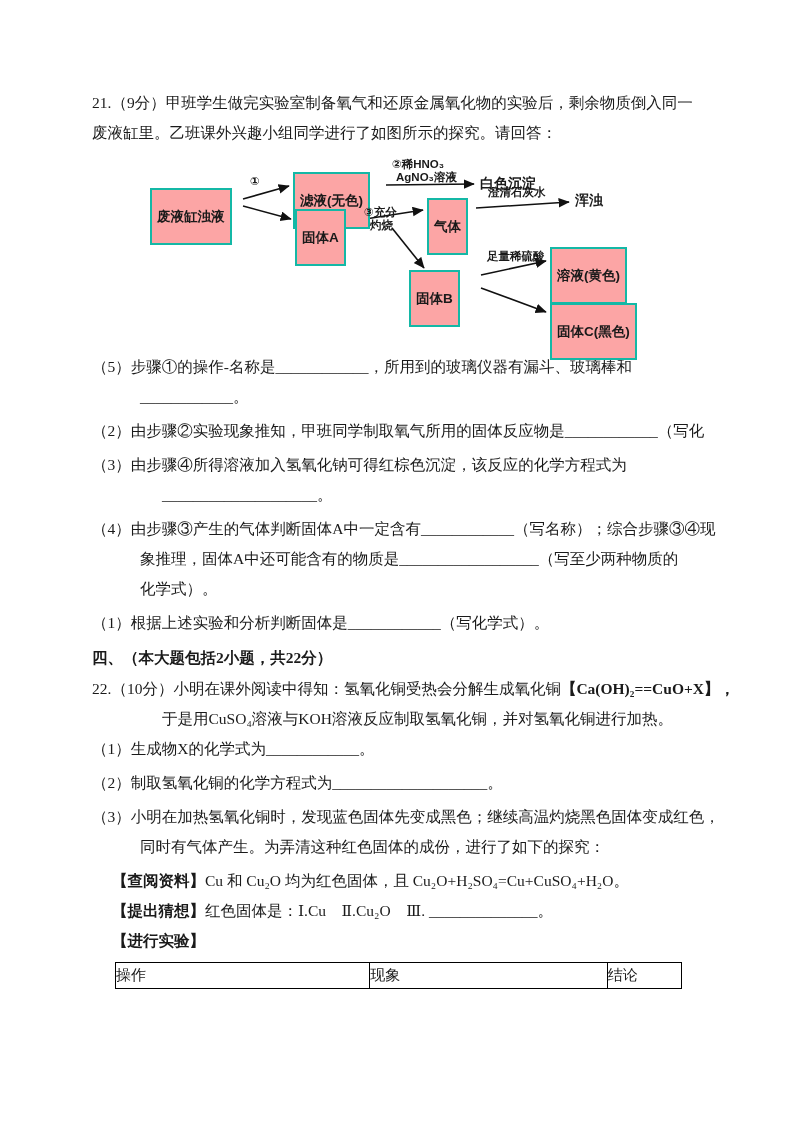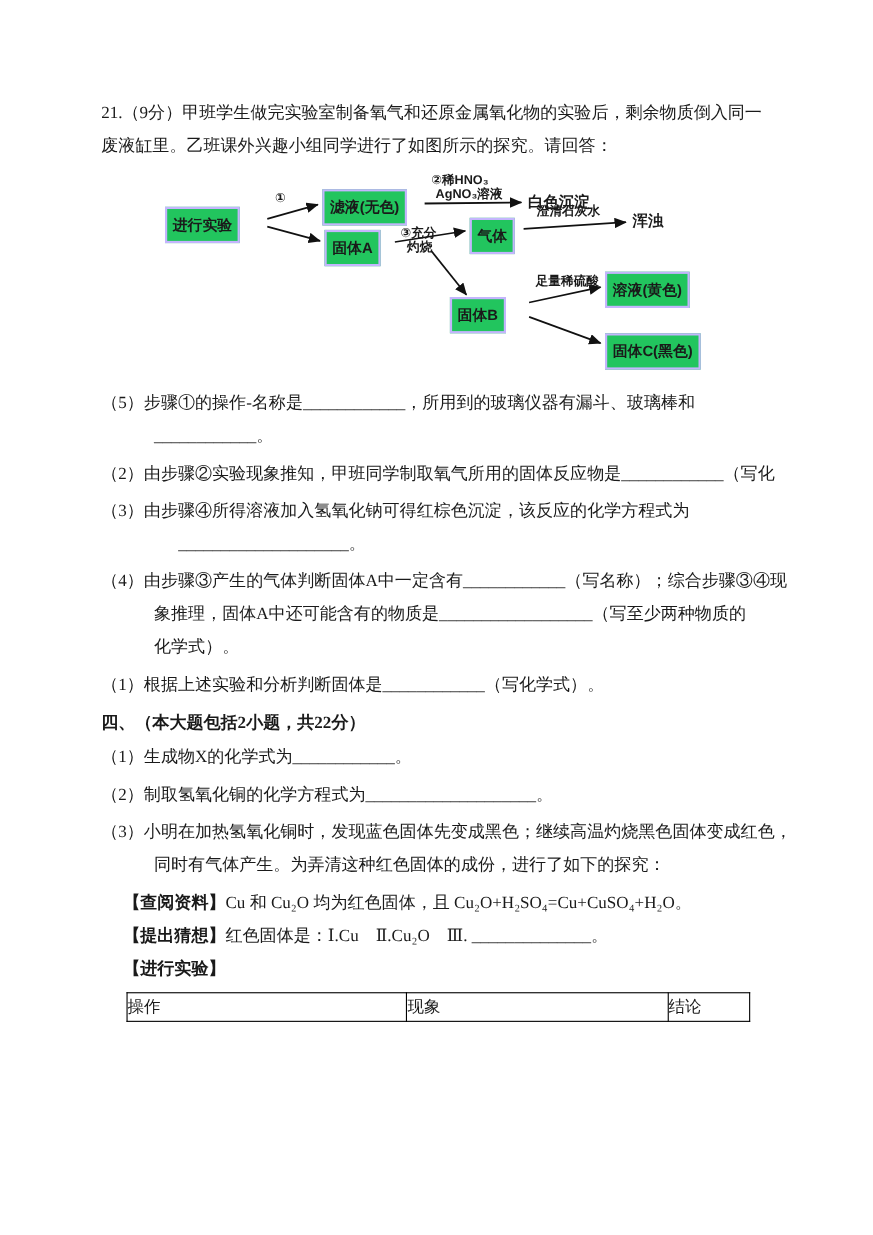--- a/index.html
+++ b/index.html
@@ -17,22 +17,22 @@
   .heading{font-weight:bold;margin-left:0;line-height:32px;}
   .blabel{font-weight:bold;}
   .bracket-line{margin-left:20px;}
   
   .flowchart{
     position:relative;width:548px;height:180px;
     margin:10px 0 14px 48px;
     font-family:"Liberation Sans","DejaVu Sans",sans-serif;
   }
   .fbox{
-    position:absolute;border:2px solid #c4b5fd;background:#22c55e;
-    padding:4px 5px;font-weight:bold;font-size:13.5px;line-height:21px;
+    position:absolute;border:2px solid #14b8a6;background:#fca5a5;
+    padding:16px 5px;font-weight:bold;font-size:13.5px;line-height:21px;
     white-space:nowrap;z-index:2;
   }
   .flabel{
     position:absolute;font-size:11.5px;font-weight:bold;line-height:13px;
     white-space:nowrap;z-index:2;
   }
   .ftext{
     position:absolute;font-weight:bold;font-size:14px;line-height:18px;
     white-space:nowrap;z-index:2;text-align:right;
   }
@@ -68,21 +68,21 @@
       <line x1="103" y1="41" x2="149" y2="28" stroke="#111" stroke-width="1.6" marker-end="url(#ah)"></line>
       <line x1="103" y1="48" x2="151" y2="61" stroke="#111" stroke-width="1.6" marker-end="url(#ah)"></line>
       <line x1="246" y1="27" x2="334" y2="26" stroke="#111" stroke-width="1.6" marker-end="url(#ah)"></line>
       <line x1="219" y1="62" x2="283" y2="52" stroke="#111" stroke-width="1.6" marker-end="url(#ah)"></line>
       <line x1="252" y1="70" x2="284" y2="110" stroke="#111" stroke-width="1.6" marker-end="url(#ah)"></line>
       <line x1="336" y1="50" x2="429" y2="44" stroke="#111" stroke-width="1.6" marker-end="url(#ah)"></line>
       <line x1="341" y1="117" x2="406" y2="103" stroke="#111" stroke-width="1.6" marker-end="url(#ah)"></line>
       <line x1="341" y1="130" x2="406" y2="154" stroke="#111" stroke-width="1.6" marker-end="url(#ah)"></line>
     </svg>
 
-    <div class="fbox" style="left:10px;top:30px">进行实验</div>
+    <div class="fbox" style="left:10px;top:30px">废液缸浊液</div>
     <div class="flabel" style="left:110px;top:17px">①</div>
     <div class="fbox" style="left:153px;top:14px">滤液(无色)</div>
     <div class="flabel" style="left:252px;top:0px">②稀HNO₃</div>
     <div class="flabel" style="left:256px;top:13px">AgNO₃溶液</div>
     <div class="ftext" style="left:340px;top:16px">白色沉淀</div>
     <div class="fbox" style="left:155px;top:51px">固体A</div>
     <div class="flabel" style="left:224px;top:48px">③充分</div>
     <div class="flabel" style="left:230px;top:61px">灼烧</div>
     <div class="fbox" style="left:287px;top:40px">气体</div>
     <div class="flabel" style="left:348px;top:28px">澄清石灰水</div>
@@ -108,20 +108,24 @@
     <div class="line">（4）由步骤③产生的气体判断固体A中一定含有____________（写名称）；综合步骤③④现</div>
     <div class="line cont">象推理，固体A中还可能含有的物质是__________________（写至少两种物质的</div>
     <div class="line cont">化学式）。</div>
   </div>
   <div class="part">
     <div class="line">（1）根据上述实验和分析判断固体是____________（写化学式）。</div>
   </div>
 
   <div class="line heading">四、（本大题包括2小题，共22分）</div>
 
+  <div>
+    <div class="line"><span>22.（10分）小明在课外阅读中得知：氢氧化铜受热会分解生成氧化铜</span><span class="blabel">【Ca(OH)₂==CuO+X】，</span></div>
+    <div class="line cont2">于是用CuSO₄溶液与KOH溶液反应制取氢氧化铜，并对氢氧化铜进行加热。</div>
+  </div>
 
   <div class="part">
     <div class="line">（1）生成物X的化学式为____________。</div>
   </div>
   <div class="part">
     <div class="line">（2）制取氢氧化铜的化学方程式为____________________。</div>
   </div>
   <div class="part">
     <div class="line">（3）小明在加热氢氧化铜时，发现蓝色固体先变成黑色；继续高温灼烧黑色固体变成红色，</div>
     <div class="line cont">同时有气体产生。为弄清这种红色固体的成份，进行了如下的探究：</div>

